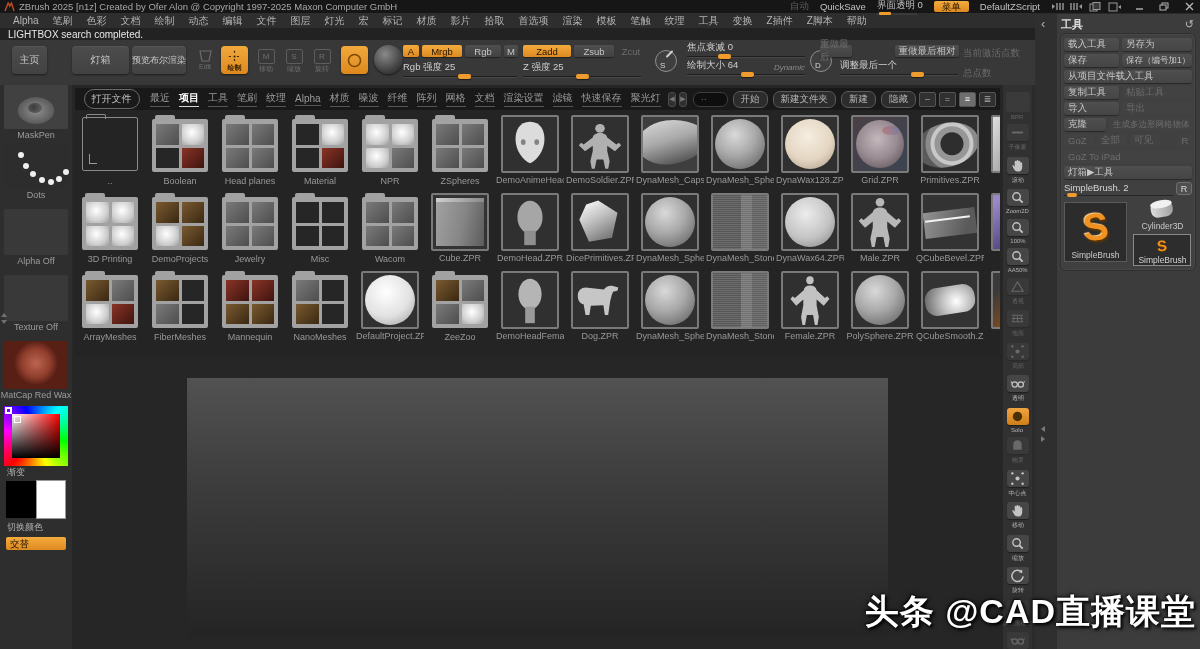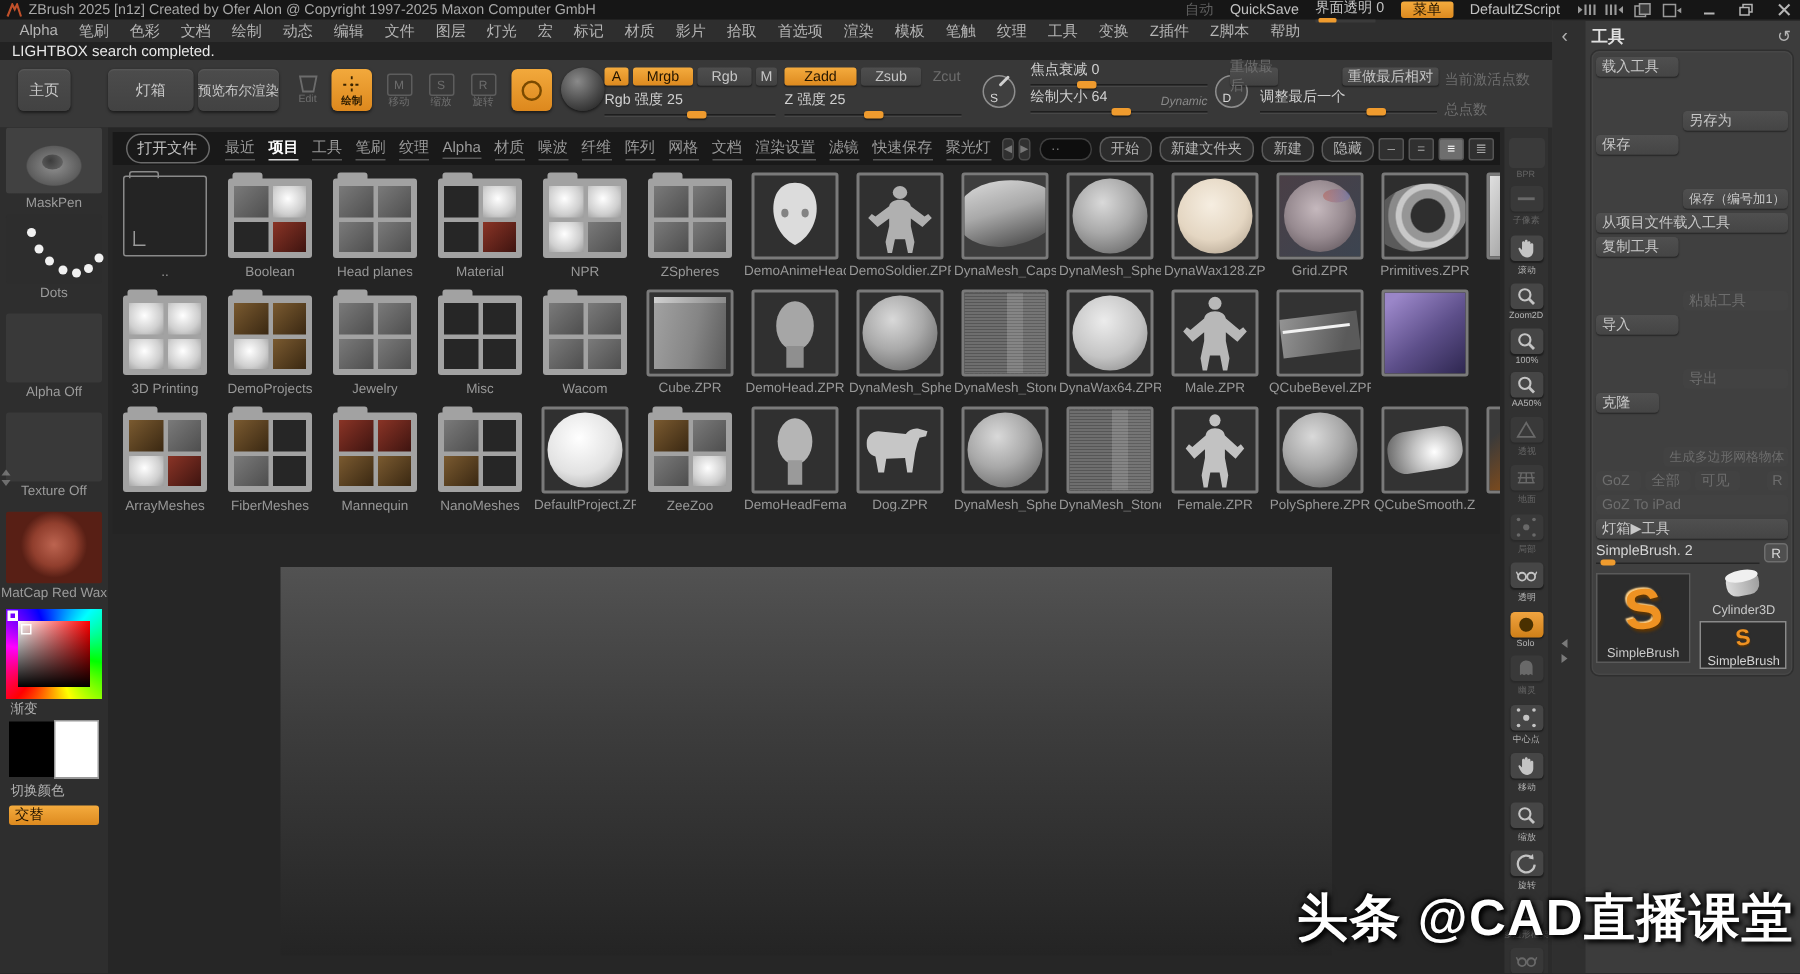--- a/index.html
+++ b/index.html
@@ -187,21 +187,21 @@
   .dock-title{font-size:11px;color:#e0e0e0;font-weight:bold;}
   .dock-reset{margin-left:auto;color:#b5b5b5;font-size:11px;}
   .dock-inner{position:absolute;left:25px;top:19px;width:136px;border:1px solid #2f2f2f;border-radius:6px;
     background:#404040;box-shadow:inset 0 0 0 1px rgba(255,255,255,.04);padding:4px 3px;box-sizing:border-box;
     display:flex;flex-direction:column;gap:3px;}
   .dock-row{display:flex;gap:3px;}
   .dbtn{height:13px;border-radius:3px;background:linear-gradient(#4f4f4f,#454545);color:#c8c8c8;
     font-size:9.5px;display:flex;align-items:center;padding:0 4px;box-sizing:border-box;
     box-shadow:0 1px 1px rgba(0,0,0,.4);white-space:nowrap;overflow:hidden;}
   .dbtn.dim{color:#6d6d6d;background:#424242;box-shadow:none;}
-  .w55{width:55px;} .w72{flex:1;margin-top:36px;} .wfull{flex:1;} .w42{width:42px;} .w30{width:30px;} .w14{width:14px;justify-content:center;padding:0;}
+  .w55{width:55px;} .w72{flex:1;} .wfull{flex:1;} .w42{width:42px;} .w30{width:30px;} .w14{width:14px;justify-content:center;padding:0;}
   .f9{font-size:8.5px;}
   .toolslider{position:relative;height:14px;flex:1;}
   .toolslider .lbl{font-size:9.5px;color:#d5d5d5;line-height:10px;}
   .toolslider .track{position:absolute;left:0;right:0;bottom:0;height:1px;background:#262626;}
   .toolslider .knob{position:absolute;bottom:-1px;width:10px;height:4px;background:#ef9b2e;border-radius:2px;}
   .rbtn{width:16px;height:13px;border-radius:3px;background:#4f4f4f;border:1px solid #6e6e6e;color:#d8d8d8;
     font-size:9px;display:flex;align-items:center;justify-content:center;box-sizing:border-box;}
   .thumbrow{display:flex;margin-top:3px;}
   .tile-big{width:62px;height:58px;background:#2c2c2c;border:1px solid #5a5a5a;position:relative;
     display:flex;align-items:center;justify-content:center;}
@@ -687,20 +687,26 @@
             <div class="frame">
               <svg viewBox="0 0 56 56" width="54" height="54">
                 <ellipse cx="28" cy="23" rx="13" ry="17" fill="#a6a6a6"></ellipse>
                 <path d="M22 37h12v15H22z" fill="#8f8f8f"></path>
               </svg>
             </div>
             <div class="name">DemoHead.ZPR</div>
           </div>
           <div class="cell">
             <div class="frame">
+              <div class="t t-dice"></div>
+            </div>
+            <div class="name">DicePrimitives.ZF</div>
+          </div>
+          <div class="cell">
+            <div class="frame">
               <div class="t t-sphere"></div>
             </div>
             <div class="name">DynaMesh_Spher</div>
           </div>
           <div class="cell">
             <div class="frame">
               <div class="t t-noise"></div>
             </div>
             <div class="name">DynaMesh_Stone</div>
           </div>

